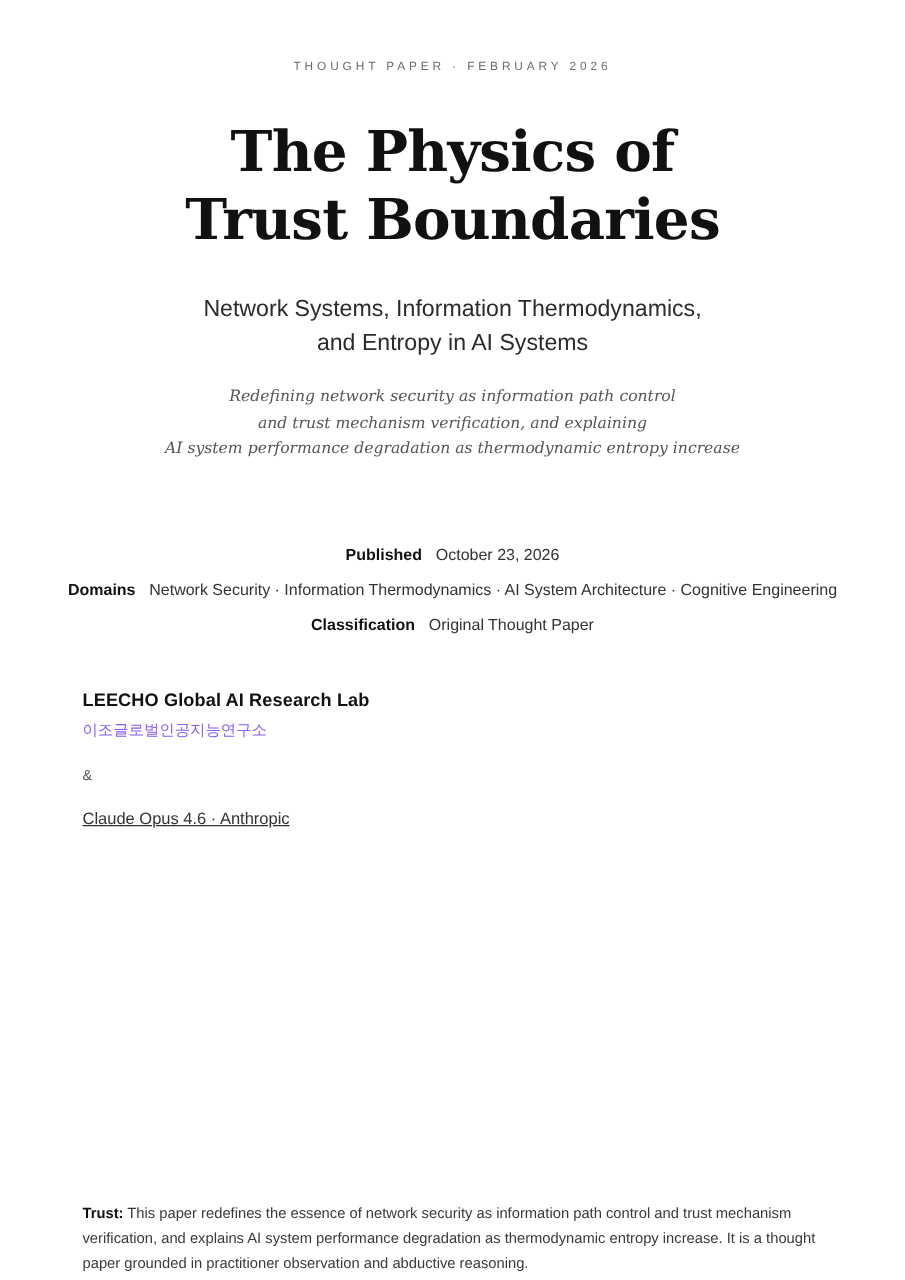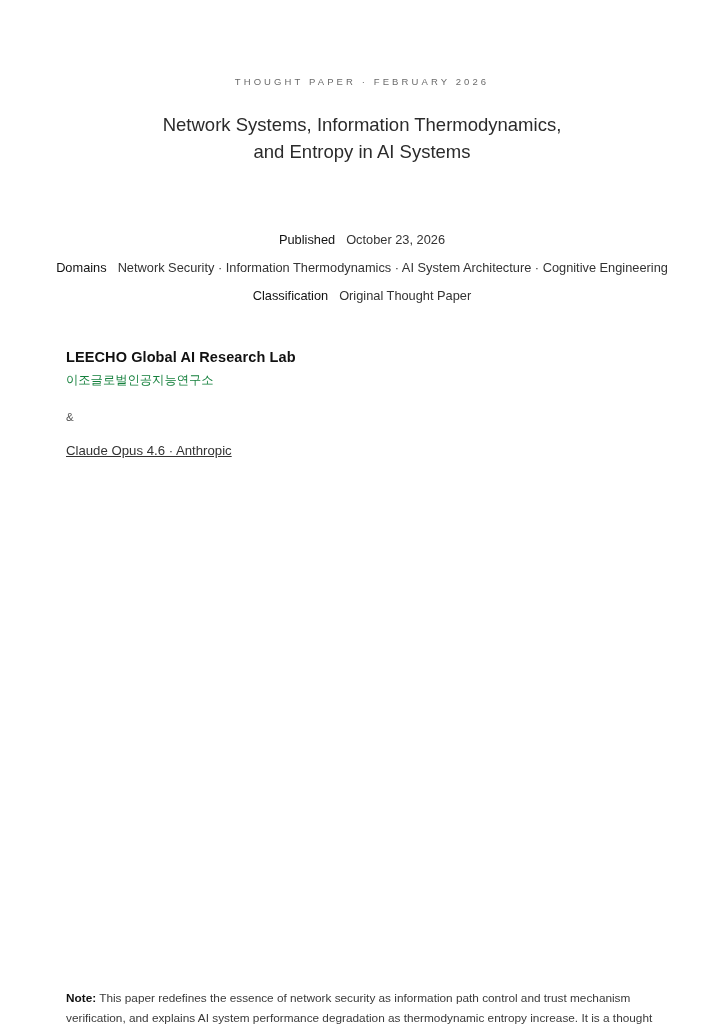--- a/index.html
+++ b/index.html
@@ -16,21 +16,21 @@
   }
   .page {
     position: relative;
     width: 724px;
     height: 1024px;
     box-sizing: border-box;
     padding: 0 66px;
   }
 
   .eyebrow {
-    margin-top: 76px;
+    margin-top: 48px;
     text-align: center;
     font-size: 9.5px;
     letter-spacing: 3.1px;
     color: #6b6b6b;
     font-weight: 400;
     text-transform: uppercase;
   }
 
   .title {
     margin-top: 36px;
@@ -70,21 +70,21 @@
   }
   .meta-row {
     display: flex;
     justify-content: center;
     align-items: baseline;
     margin-bottom: 11px;
     font-size: 12.8px;
     line-height: 17px;
   }
   .meta-label {
-    font-weight: 400;
+    font-weight: 700;
     color: #111111;
     text-align: right;
     padding-right: 11px;
     white-space: nowrap;
   }
   .meta-value {
     color: #333333;
     white-space: nowrap;
   }
   .meta-row.published .meta-label { min-width: 0; }
@@ -94,21 +94,21 @@
   }
   .org-en {
     font-size: 14.5px;
     font-weight: 700;
     color: #111111;
     letter-spacing: 0.1px;
   }
   .org-ko {
     margin-top: 7px;
     font-size: 12.3px;
-    color: #15803d;
+    color: #8b5cf6;
   }
   .amp {
     margin-top: 22px;
     font-size: 11.5px;
     color: #555555;
   }
   .model {
     margin-top: 20px;
     font-size: 13.2px;
     color: #333333;
@@ -129,26 +129,35 @@
     font-weight: 700;
   }
 </style>
 </head>
 <body>
 
 <div class="page">
 
   <div class="eyebrow">THOUGHT PAPER · FEBRUARY 2026</div>
 
+  <h1 class="title">
+    <span class="line">The Physics of</span>
+    <span class="line">Trust Boundaries</span>
+  </h1>
 
   <div class="subtitle">
     <span class="line">Network Systems, Information Thermodynamics,</span>
     <span class="line">and Entropy in AI Systems</span>
   </div>
 
+  <div class="tagline">
+    <span class="line">Redefining network security as information path control</span>
+    <span class="line">and trust mechanism verification, and explaining</span>
+    <span class="line">AI system performance degradation as thermodynamic entropy increase</span>
+  </div>
 
   <div class="meta">
     <div class="meta-row published">
       <span class="meta-label">Published</span>
       <span class="meta-value">October 23, 2026</span>
     </div>
     <div class="meta-row">
       <span class="meta-label">Domains</span>
       <span class="meta-value">Network Security · Information Thermodynamics · AI System Architecture · Cognitive Engineering</span>
     </div>
@@ -159,16 +168,16 @@
   </div>
 
   <div class="affiliation">
     <div class="org-en">LEECHO Global AI Research Lab</div>
     <div class="org-ko">이조글로벌인공지능연구소</div>
     <div class="amp">&amp;</div>
     <div class="model">Claude Opus 4.6 · Anthropic</div>
   </div>
 
   <div class="note">
-    <b>Note:</b><span> This paper redefines the essence of network security as information path control and trust mechanism verification, and explains AI system performance degradation as thermodynamic entropy increase. It is a thought paper grounded in practitioner observation and abductive reasoning.</span>
+    <b>Trust:</b><span> This paper redefines the essence of network security as information path control and trust mechanism verification, and explains AI system performance degradation as thermodynamic entropy increase. It is a thought paper grounded in practitioner observation and abductive reasoning.</span>
   </div>
 
 </div>
 
 </body></html>

